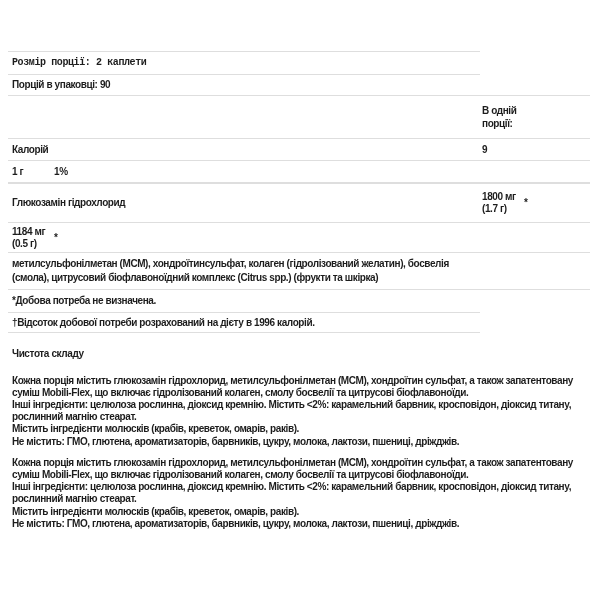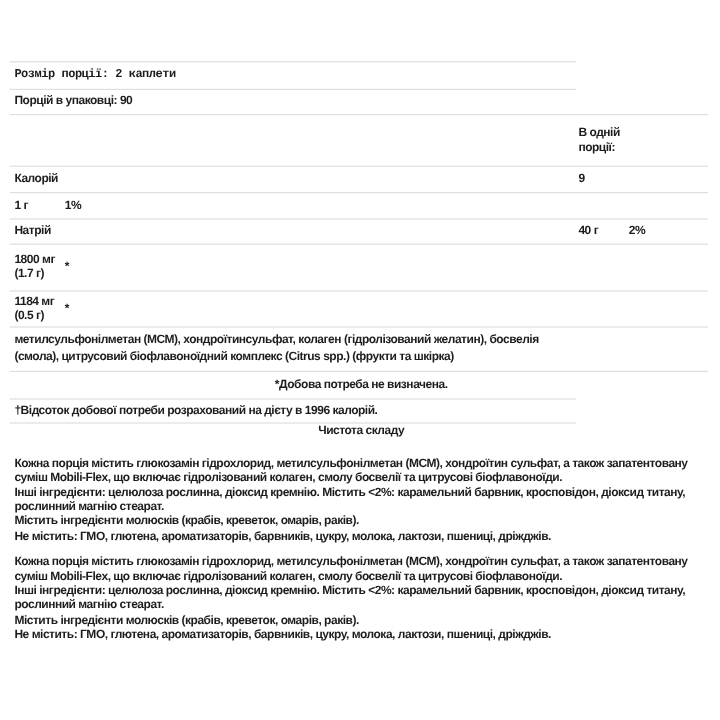--- a/index.html
+++ b/index.html
@@ -24,23 +24,23 @@
   .h38{min-height:38px;}
   .h29{min-height:29px;}
   .cell-label{flex:0 0 470px;}
   .cell-amount{flex:0 0 42px;white-space:nowrap;}
   .cell-amount span{display:block;}
   .cell-dv{flex:1 1 auto;}
   .row.header{align-items:center;line-height:13px;}
   .row.header .cell-amount,.row.header .cell-dv{white-space:normal;}
   .blend{padding:4px 0 4px 4px;}
   .blend-text{max-width:470px;line-height:14px;}
-  .foot1{min-height:22px;justify-content:center;}
+  .foot1{min-height:22px;}
   .foot2{min-height:19px;}
-  .purity{margin-top:1px;padding-left:4px;line-height:12.5px;text-align:center;}
+  .purity{margin-top:15px;padding-left:4px;line-height:12.5px;}
   .desc{margin-top:14px;padding-left:4px;line-height:12.2px;}
   .desc2{margin-top:9px;}
   .desc div,.purity div{margin:0;}
 </style>
 </head>
 <body>
 
 <div class="panel">
 
   <div class="hr narrow"></div>
@@ -70,30 +70,24 @@
 
   <div class="hr full"></div>
   <div class="row h21">
     <div class="cell-amount">
         <span>1 г</span>
       </div>
     <div class="cell-dv">1%</div>
   </div>
 
   <div class="hr full"></div>
-  <div class="row h20">
-    <div class="cell-label">Натрій</div>
-    <div class="cell-amount">
-        <span>40 г</span>
-      </div>
-    <div class="cell-dv">2%</div>
-  </div>
 
   <div class="hr full"></div>
   <div class="row h38">
+    <div class="cell-label">Глюкозамін гідрохлорид</div>
     <div class="cell-amount">
       <span>1800 мг</span>
       <span>(1.7 г)</span>
     </div>
     <div class="cell-dv">*</div>
   </div>
 
   <div class="hr full"></div>
   <div class="row h29">
     <div class="cell-amount">

